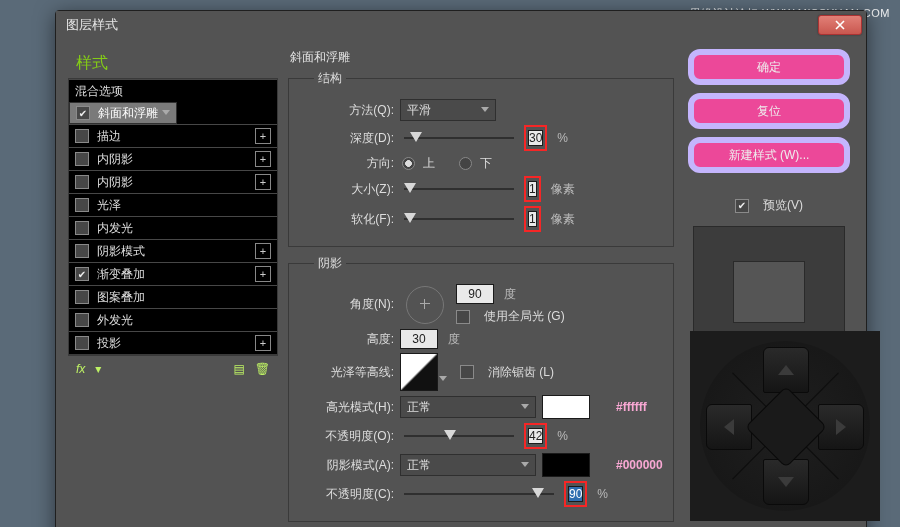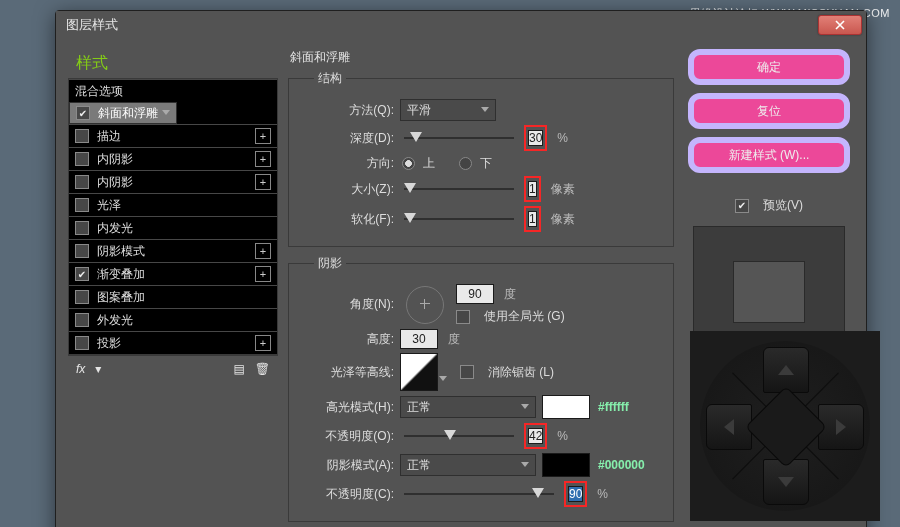--- a/index.html
+++ b/index.html
@@ -12,21 +12,21 @@
   
   .left{width:210px;background:#535353}
   .left-head{font-size:16px;padding:4px 8px;color:#84cc16}
   .stylelist{border:1px solid #3a3a3a;background:#000000}
   .row{display:flex;align-items:center;height:22px;padding:0 6px;border-top:1px solid #474747}
   .row.child{padding-left:24px}
   .row.sel{background:#7a7a7a;color:#fff}
   .chk{width:12px;height:12px;border:1px solid #8a8a8a;background:#474747;margin-right:8px;display:inline-flex;align-items:center;justify-content:center;font-size:10px;color:#ddd}
   .chk.on::after{content:"✔";font-size:10px;color:#eee}
   .plus{margin-left:auto;width:14px;height:14px;border:1px solid #888;display:flex;align-items:center;justify-content:center;color:#ccc;font-size:11px}
-  .left-foot{display:flex;align-items:center;gap:10px;padding:6px 8px;border-top:1px solid #3a3a3a;color:#e5e5e5}
+  .left-foot{display:flex;align-items:center;gap:10px;padding:6px 8px;border-top:1px solid #3a3a3a;color:#bef264}
   .left-foot .spacer{flex:1}
   
   .mid{flex:1;padding:0 10px}
   .sec-title{font-size:12px;color:#e6e6e6;margin:0 0 4px 2px}
   fieldset{border:1px solid #3a3a3a;margin:0 0 8px 0;padding:8px 10px 10px 25px}
   legend{padding:0 4px;color:#ddd}
   .frow{display:flex;align-items:center;margin:4px 0;gap:6px}
   .lbl{width:80px;text-align:right;color:#ddd}
   .sel{height:20px;background:#4a4a4a;border:1px solid #2f2f2f;color:#ddd;padding:0 18px 0 6px;min-width:70px;position:relative;display:inline-flex;align-items:center}
   .sel::after{content:"";position:absolute;right:6px;top:7px;border-left:4px solid transparent;border-right:4px solid transparent;border-top:5px solid #aaa}
@@ -42,21 +42,21 @@
   .ring{width:36px;height:36px;border:1px solid #777;border-radius:50%;position:relative;margin:0 6px}
   .ring .cross{position:absolute;left:16px;top:15px;width:4px;height:4px}
   .ring .cross::before,.ring .cross::after{content:"";position:absolute;background:#aaa}
   .ring .cross::before{left:1px;top:-3px;width:1px;height:10px}
   .ring .cross::after{top:1px;left:-3px;height:1px;width:10px}
   .swatch{width:46px;height:22px;border:1px solid #1a1a1a}
   .swatch.white{background:#fff}
   .swatch.black{background:#000}
   .gloss{width:36px;height:36px;background:linear-gradient(135deg,#fff 0 48%,#111 52% 100%);border:1px solid #1a1a1a}
   .gloss .chev{position:absolute;margin-top:22px;margin-left:38px;border-left:4px solid transparent;border-right:4px solid transparent;border-top:5px solid #aaa}
-  .hex{color:#86efac;font-weight:bold;margin-left:2px}
+  .hex{color:#f9a8d4;font-weight:bold;margin-left:20px}
   
   .right{width:170px;display:flex;flex-direction:column;gap:8px;align-items:center}
   .pill{width:150px;height:24px;border:6px solid #c4b5fd;border-radius:12px;background:#ec4899;display:flex;align-items:center;justify-content:center;color:#eee}
   .preview{width:150px;height:130px;background:#3c3c3c;border:1px solid #2a2a2a;display:flex;align-items:center;justify-content:center;margin-top:4px}
   .preview .inner{width:70px;height:60px;background:#555;border:1px solid #2a2a2a}
   
   .dpad{position:absolute;right:20px;bottom:6px;width:190px;height:190px;background:#1c1c1c;display:flex;align-items:center;justify-content:center}
   .dpad .wheel{width:170px;height:170px;border-radius:50%;background:radial-gradient(circle,#1f1f1f,#151515);position:relative}
   .dpad .btn{position:absolute;width:44px;height:44px;background:linear-gradient(#2a2a2a,#151515);border:1px solid #0a0a0a;border-radius:4px;display:flex;align-items:center;justify-content:center}
   .dpad .btn.up{top:6px;left:63px;border-radius:6px 6px 2px 2px}

